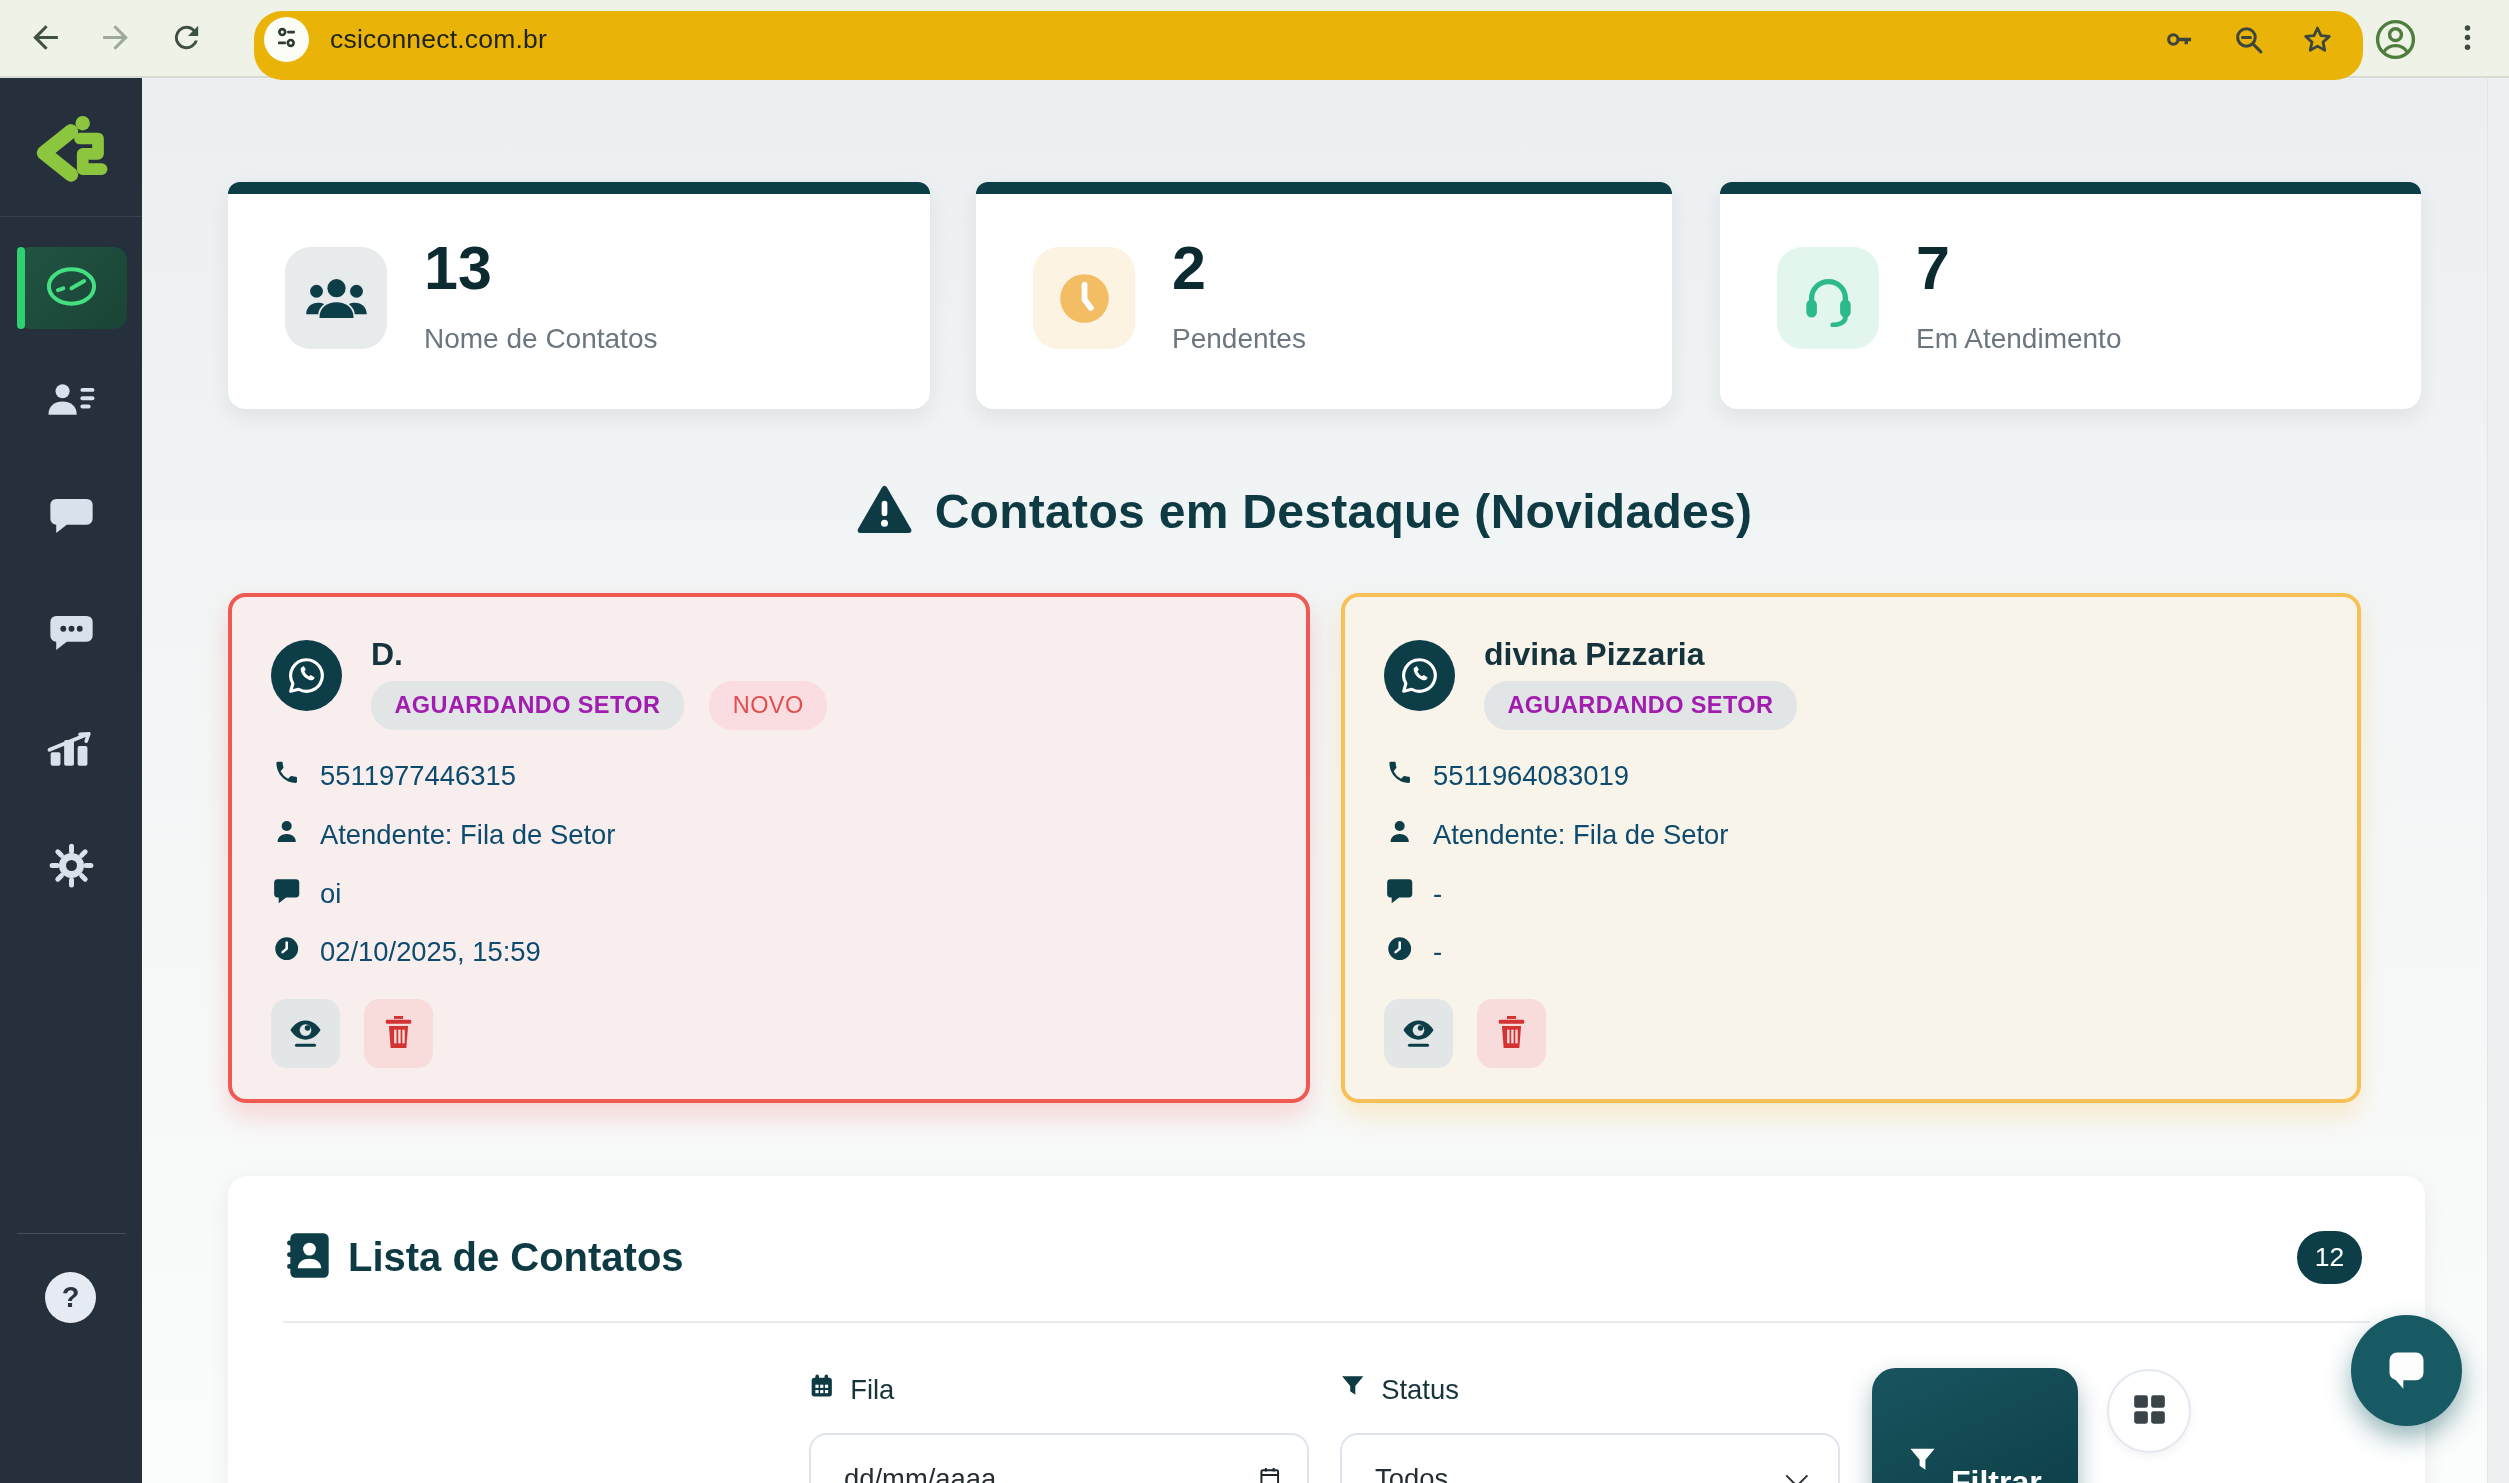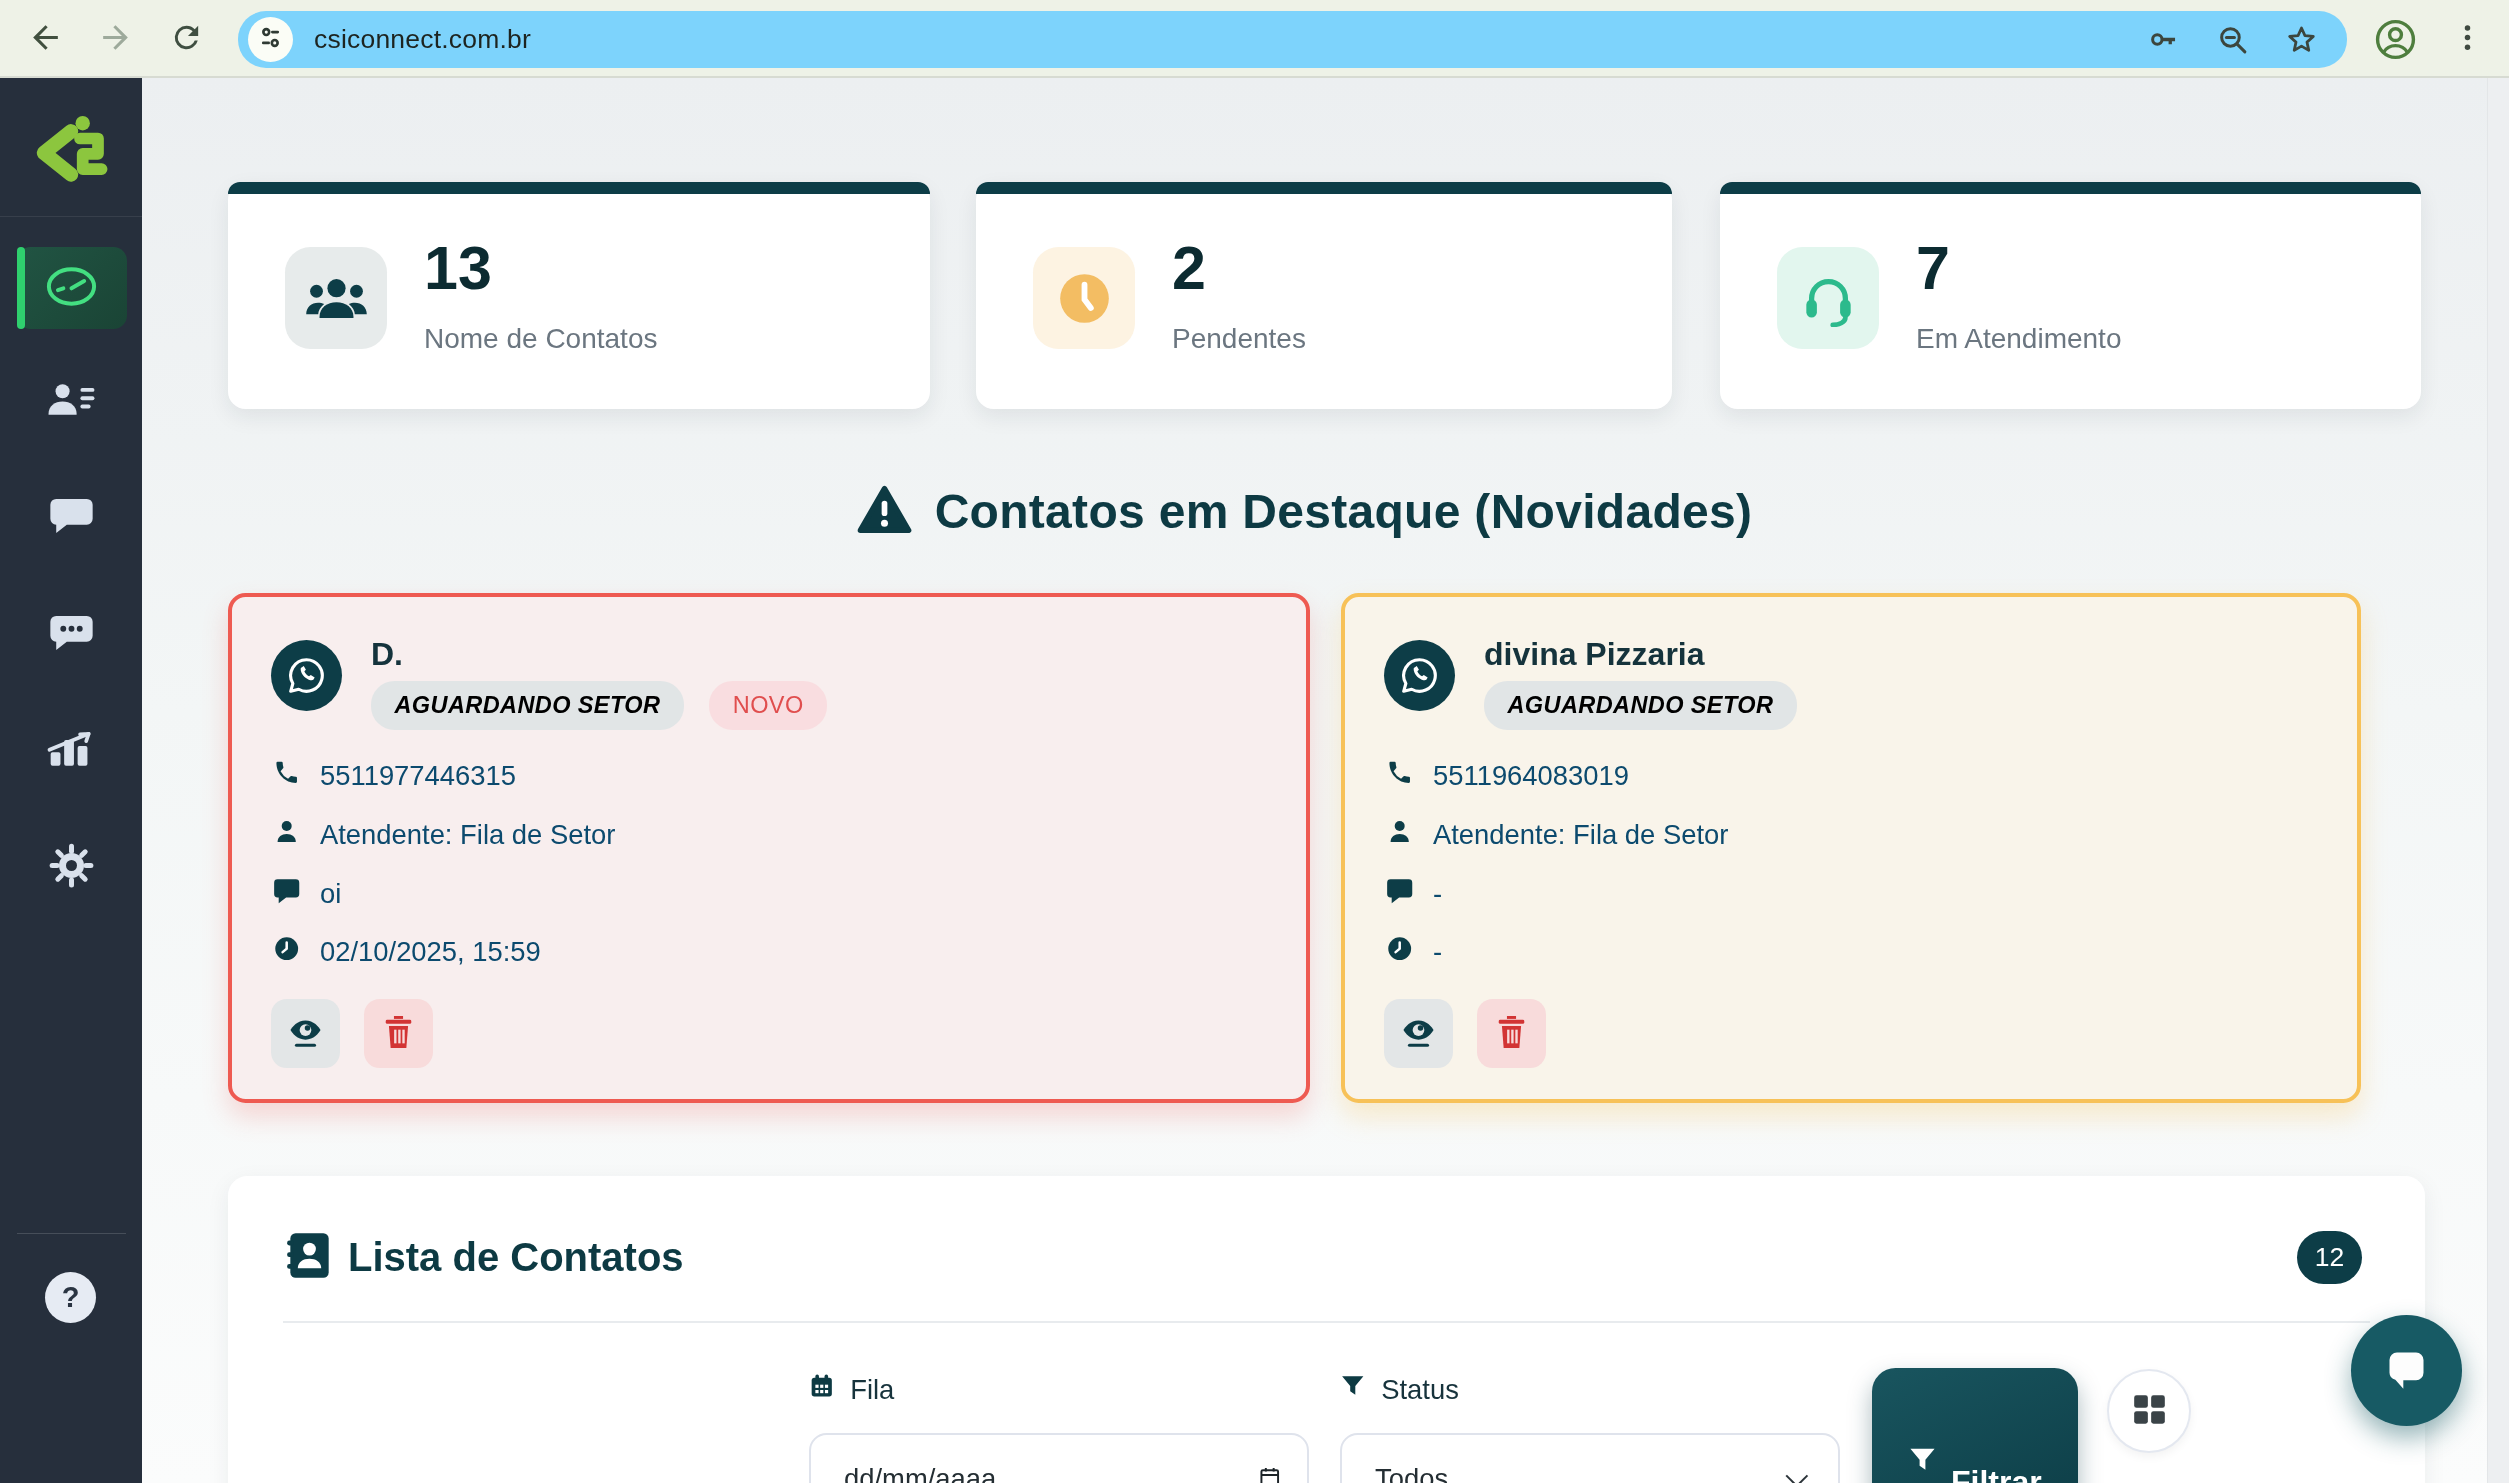--- a/index.html
+++ b/index.html
@@ -5,22 +5,22 @@
   * { margin:0; padding:0; box-sizing:border-box; }
   html,body { width:2509px; height:1484px; overflow:hidden; }
   body { font-family:"Liberation Sans", sans-serif; background:#f3f5f5; }
   .screen { position:relative; width:2509px; height:1484px; overflow:hidden; }
 
   
   .toolbar { position:absolute; left:0; top:0; width:2509px; height:78px;
              background:#eef2e7; border-bottom:2px solid #d7dbd2; z-index:50; }
   .tb-btn { position:absolute; top:19.6px; width:39px; height:39px; display:flex;
             align-items:center; justify-content:center; border-radius:50%; cursor:pointer; }
-  .urlbar { position:absolute; left:238px; top:10.8px; width:2109px; height:57px;
-            background:#7dd3fc; border-radius:28px; display:flex; align-items:center; }
+  .urlbar { position:absolute; left:254px; top:10.8px; width:2109px; height:69px;
+            background:#eab308; border-radius:28px; display:flex; align-items:center; }
   .tune-circle { position:absolute; left:9.8px; top:5.9px; width:45px; height:45px;
                  border-radius:50%; background:#fbfdf6; display:flex; align-items:center; justify-content:center; }
   .url-text { position:absolute; left:76px; top:13.7px; font-size:26.5px; color:#1d2420; letter-spacing:0.2px; }
   .pill-ic { position:absolute; top:11.8px; width:33px; height:33px; }
   .avatar-btn { position:absolute; left:2374px; top:17.6px; width:43px; height:43px; }
   .menu-dots { position:absolute; left:2446px; top:17.6px; width:43px; height:43px;
                display:flex; align-items:center; justify-content:center; }
 
   
   .sidebar { position:absolute; left:0; top:78px; width:142px; height:1406px;
@@ -66,21 +66,21 @@
   .c-card { position:absolute; top:515px; height:510px; border-radius:17.6px; }
   .c-card.red { left:86px; width:1082px; border:4.9px solid #ee5a51; background:#f8eeee;
                 box-shadow:0 13.7px 25.5px rgba(238,90,81,.22); }
   .c-card.yellow { left:1199px; width:1020px; border:4.9px solid #f7c158; background:#f9f4ea;
                 box-shadow:0 13.7px 25.5px rgba(247,193,88,.28); }
   .c-avatar { position:absolute; left:39px; top:43px; width:71px; height:71px; border-radius:50%;
               background:#0d3d47; display:flex; align-items:center; justify-content:center; }
   .c-name { position:absolute; left:139px; top:39px; font-size:32px; font-weight:bold; color:#15333c; }
   .c-badges { position:absolute; left:139px; top:84px; display:flex; gap:25.5px; }
   .badge { padding:10.8px 23.5px; border-radius:23.5px; font-size:23.5px; letter-spacing:0.4px; }
-  .badge.status { background:#e1e5e6; color:#000000; font-weight:bold;font-style:italic; }
+  .badge.status { background:#e1e5e6; color:#a21caf; font-weight:bold; }
   .badge.new { background:#f9dde0; color:#e04e4e; }
   .c-row { position:absolute; left:41px; display:flex; align-items:center; gap:19.6px;
            font-size:27.4px; color:#0c4a6e; }
   .c-actions { position:absolute; left:39px; top:402px; display:flex; gap:23.5px; }
   .act-btn { width:69px; height:69px; border-radius:15.7px; display:flex; align-items:center;
              justify-content:center; cursor:pointer; }
   .act-btn.view { background:#e3e6e7; }
   .act-btn.del  { background:#f8dbdb; }
 
   

